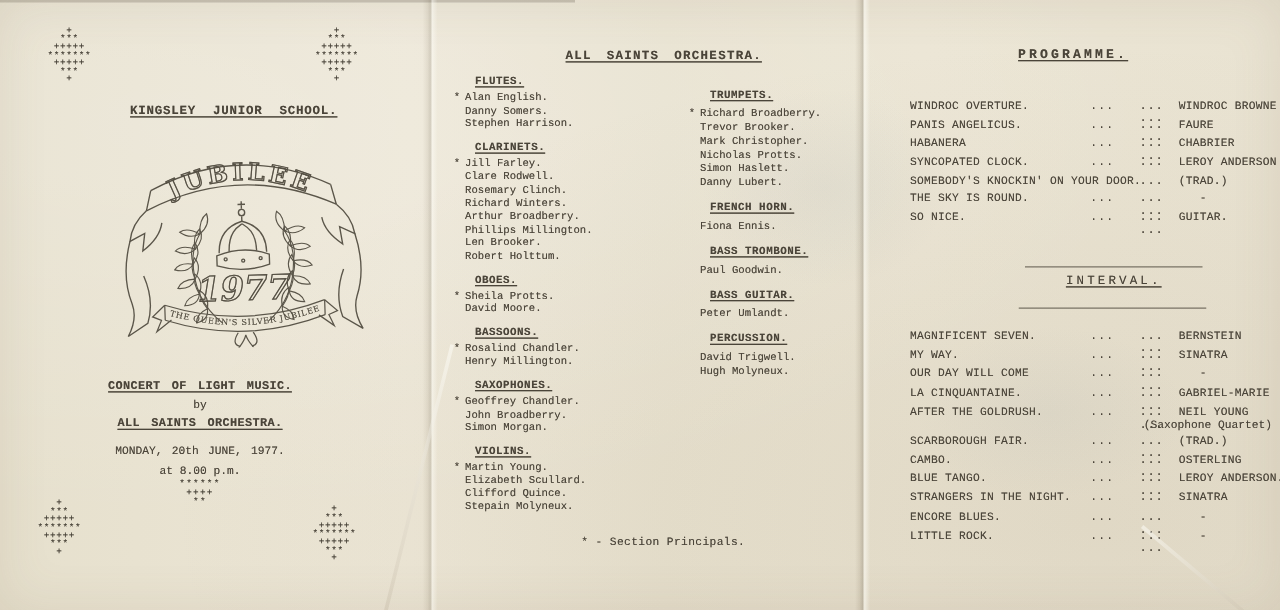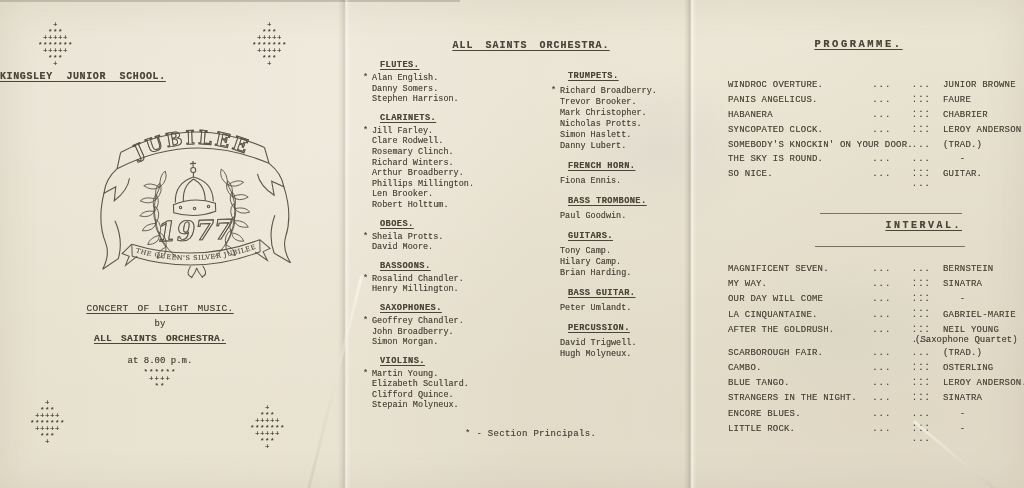--- a/index.html
+++ b/index.html
@@ -26,25 +26,25 @@
   #stain2{left:730px;top:260px;width:220px;height:140px;background:radial-gradient(closest-side,rgba(110,130,150,.06),transparent)}
 
   
   pre.diamond{position:absolute;font-size:7.5px;line-height:6.5px;letter-spacing:.5px;
     text-align:center;color:#3f3a30;font-family:inherit}
   pre.stars{font-size:7.5px;line-height:7px;letter-spacing:1px;color:#3f3a30;margin-top:3px;font-family:inherit}
 
   .u{text-decoration:underline;text-underline-offset:2px}
 
   
-  #school{position:absolute;left:0;top:71px;width:374px;
+  #school{position:absolute;left:0;top:84px;width:374px;text-align:center;
     font-size:10px;font-weight:bold;letter-spacing:.6px;word-spacing:7px}
   #emblem{position:absolute;left:88px;top:106px;transform:rotate(-2deg)}
   #cover{position:absolute;left:10px;top:303px;width:300px;text-align:center}
-  #cover .l1{font-size:9.5px;font-weight:normal;word-spacing:3px;letter-spacing:.3px;margin-bottom:5px}
+  #cover .l1{font-size:9.5px;font-weight:bold;word-spacing:3px;letter-spacing:.3px;margin-bottom:5px}
   #cover .l2{font-size:9px;margin-bottom:4px}
   #cover .l3{font-size:9.5px;font-weight:bold;word-spacing:3px;letter-spacing:.3px;margin-bottom:12px}
   #cover .l4{font-size:9px;word-spacing:2px;margin-bottom:6px}
   #cover .l5{font-size:9px;margin-bottom:3px}
 
   
   #orch-title{position:absolute;left:356px;top:40px;width:350px;text-align:center;
     font-size:10px;font-weight:bold;letter-spacing:1px;word-spacing:5px}
   .col{position:absolute;font-size:8.5px}
   #col1{left:372px;top:60px}
@@ -68,22 +68,22 @@
   .prow{position:relative;height:14.9px;font-size:9px}
   #sh .prow{height:15.2px}
   #sh .prow.tall{height:23px}
   .ptitle{position:absolute;left:35px;white-space:nowrap;letter-spacing:.2px}
   .pdots{position:absolute;left:140px;width:98px;text-align:right;word-spacing:14px;letter-spacing:1px}
   .pcomp{position:absolute;left:250px;white-space:pre;letter-spacing:.2px}
   .pnote{position:absolute;left:222px;top:10.5px;white-space:nowrap}
   .int-line{position:absolute;border-top:1px solid rgba(74,68,57,.7)}
   #int-top{left:820px;top:213px;width:142px}
   #int-bot{left:815px;top:246px;width:150px}
-  #interval{position:absolute;left:820px;top:220px;width:142px;text-align:right;
-    font-size:10px;font-weight:bold;letter-spacing:2.5px}
+  #interval{position:absolute;left:820px;top:220px;width:142px;text-align:center;
+    font-size:10px;font-weight:normal;letter-spacing:2.5px}
   svg text{font-family:"DejaVu Serif","Liberation Serif",serif}
 </style>
 </head>
 <body>
 
 <div id="paper">
   <div id="top-edge"></div>
   <div id="stain1" class="stain"></div>
   <div id="stain2" class="stain"></div>
 
@@ -173,20 +173,21 @@
       <path id="rib-arc" d="M44,144 Q106,164 168,144" fill="none"></path>
       <text font-size="6.5" letter-spacing="0.6" fill="#555044">
         <textPath href="#rib-arc" startOffset="50%" text-anchor="middle">THE QUEEN'S SILVER JUBILEE</textPath>
       </text>
     </svg>
 
     <div id="cover">
       <div class="l1 u">CONCERT OF LIGHT MUSIC.</div>
       <div class="l2">by</div>
       <div class="l3 u">ALL SAINTS ORCHESTRA.</div>
+      <div class="l4">MONDAY, 20th JUNE, 1977.</div>
       <div class="l5">at 8.00 p.m.</div>
       <pre class="stars">******
 ++++
 **</pre>
     </div>
   </div>
 
   <div>
     <div id="orch-title" class="u">ALL SAINTS ORCHESTRA.</div>
 
@@ -245,47 +246,41 @@
       </div>
       <div class="sec">
         <div class="sec-h u">FRENCH HORN.</div>
         <div class="nm"><span class="st"></span><span>Fiona Ennis.</span></div>
       </div>
       <div class="sec">
         <div class="sec-h u">BASS TROMBONE.</div>
         <div class="nm"><span class="st"></span><span>Paul Goodwin.</span></div>
       </div>
       <div class="sec">
-        <div class="sec-h u">GUITARS.</div>
-        <div class="nm"><span class="st"></span><span>Tony Camp.</span></div>
-        <div class="nm"><span class="st"></span><span>Hilary Camp.</span></div>
-        <div class="nm"><span class="st"></span><span>Brian Harding.</span></div>
-      </div>
-      <div class="sec">
         <div class="sec-h u">BASS GUITAR.</div>
         <div class="nm"><span class="st"></span><span>Peter Umlandt.</span></div>
       </div>
       <div class="sec">
         <div class="sec-h u">PERCUSSION.</div>
         <div class="nm"><span class="st"></span><span>David Trigwell.</span></div>
         <div class="nm"><span class="st"></span><span>Hugh Molyneux.</span></div>
       </div>
     </div>
 
     <div id="footnote">* - Section Principals.</div>
   </div>
 
   <div>
     <div id="prog-title" class="u">PROGRAMME.</div>
 
     <div id="fh" class="plist">
       <div class="prow">
           <span class="ptitle">WINDROC OVERTURE.</span>
           <span class="pdots">... ... ...</span>
-          <span class="pcomp">JUNIOR BROWNE</span>
+          <span class="pcomp">WINDROC BROWNE</span>
         </div>
       <div class="prow">
           <span class="ptitle">PANIS ANGELICUS.</span>
           <span class="pdots">... ... ...</span>
           <span class="pcomp">FAURE</span>
         </div>
       <div class="prow">
           <span class="ptitle">HABANERA</span>
           <span class="pdots">... ... ...</span>
           <span class="pcomp">CHABRIER</span>

